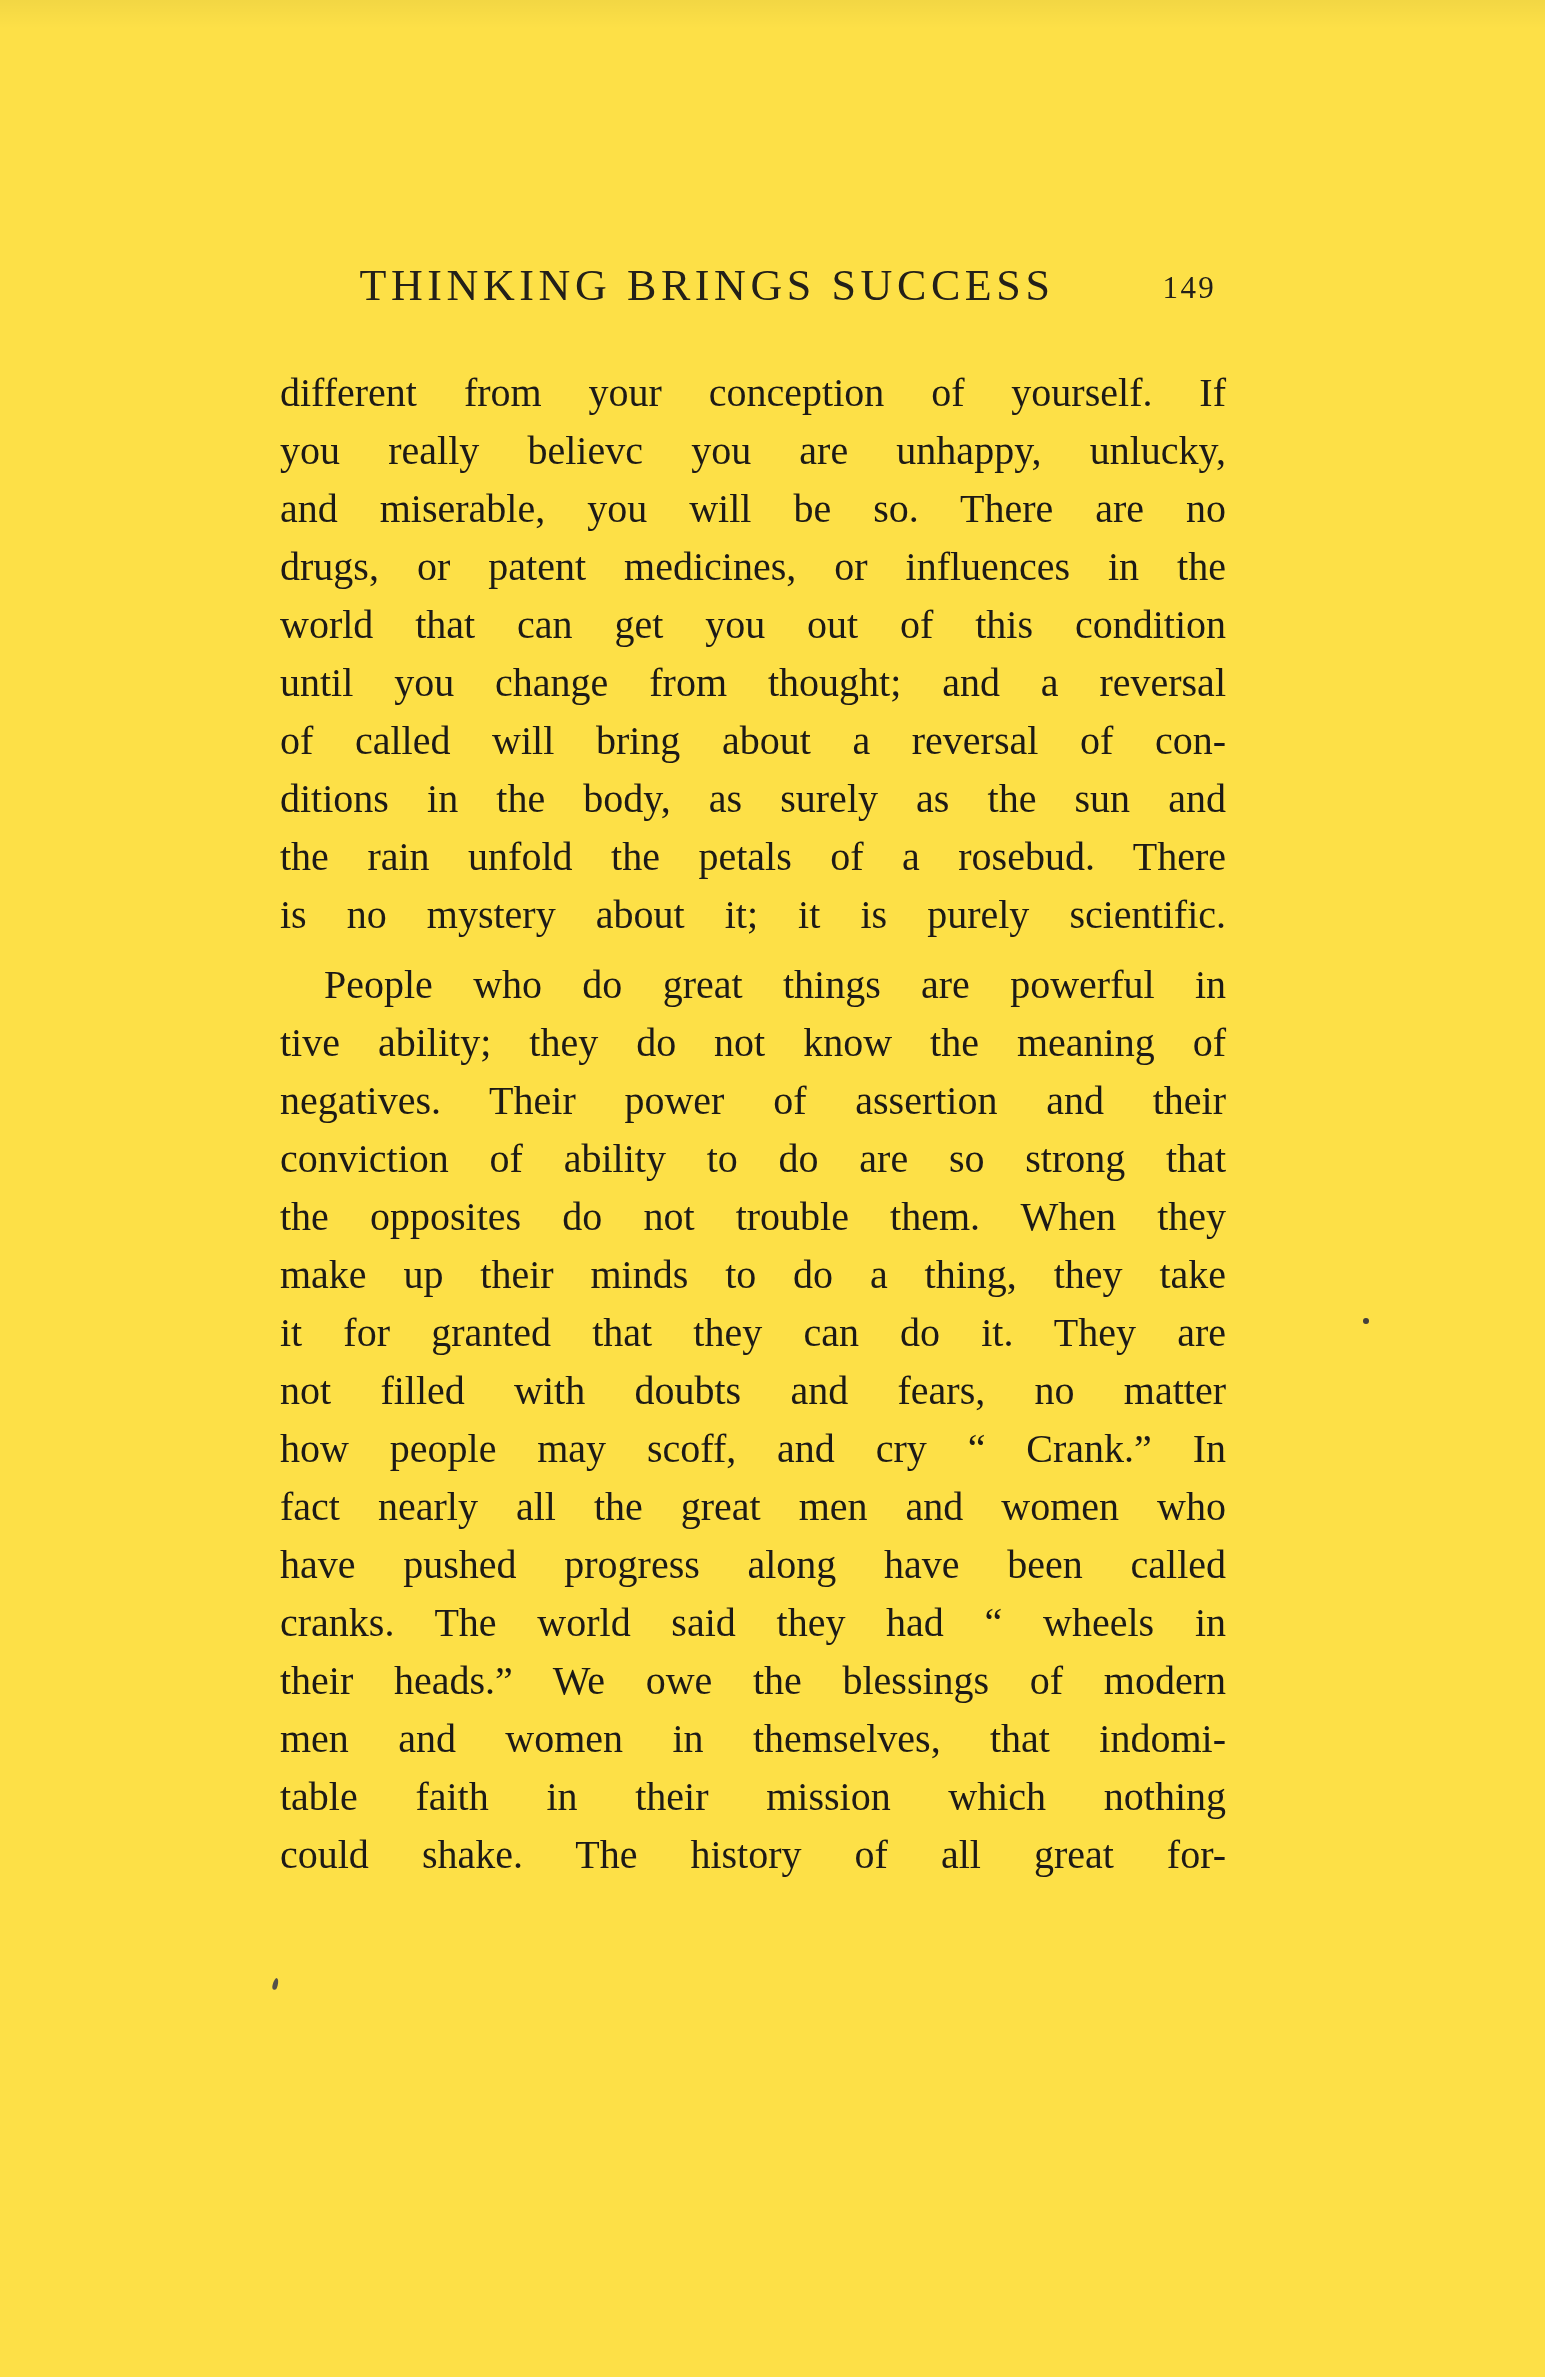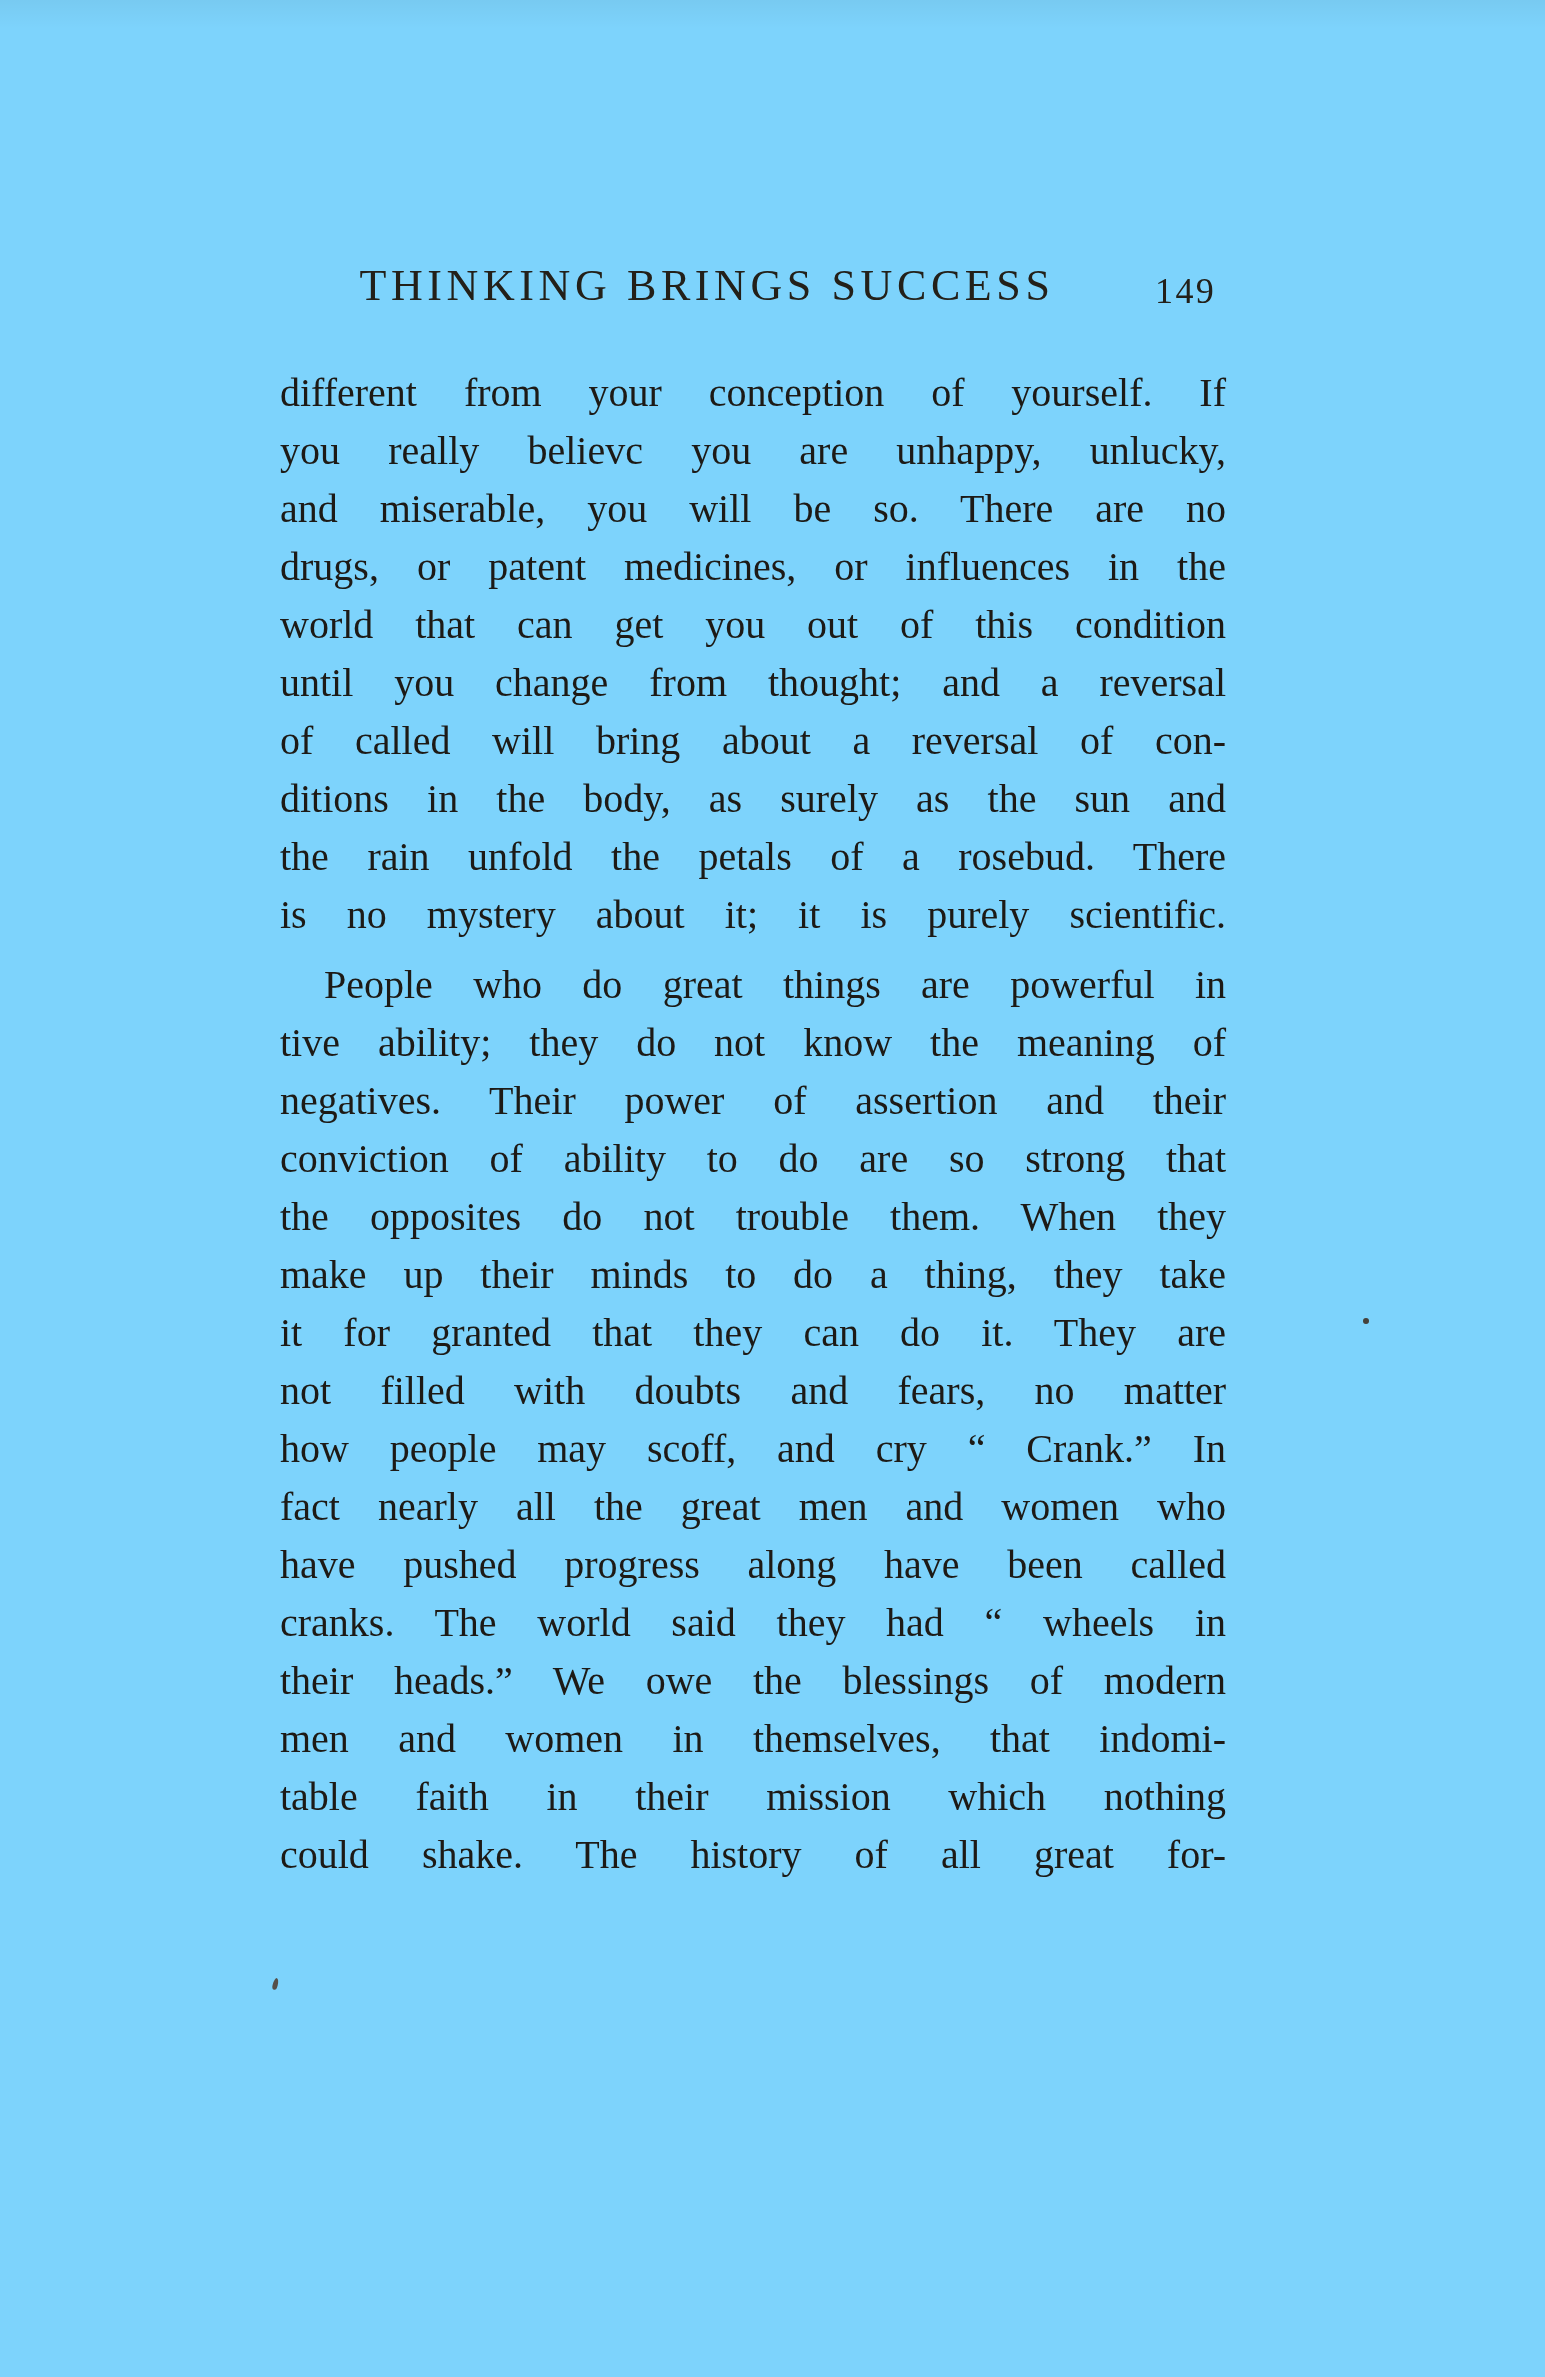--- a/index.html
+++ b/index.html
@@ -44,21 +44,21 @@
     text-align: center;
     font-size: 44px;
     letter-spacing: 4.6px;
     white-space: nowrap;
     color: #232019;
   }
   .folio {
     position: absolute;
     right: 22px;
     top: 10.4px;
-    font-size: 36px;
+    font-size: 31px;
     letter-spacing: 2.3px;
     color: #232019;
   }
   .text-block {
     position: absolute;
     top: 352px;
     left: 268px;
     width: 970px;
     font-size: 40px;
     line-height: 58px;
@@ -89,21 +89,21 @@
     width: 5.2px;
     height: 11.5px;
     background: #55504a;
     border-radius: 50% 50% 50% 50% / 62% 62% 38% 38%;
     transform: rotate(14deg);
   }
 </style>
 </head>
 <body>
 
-<div class="page" style="background: #7dd3fc; color: rgb(29, 26, 22);">
+<div class="page" style="background: #fde047; color: rgb(29, 26, 22);">
 
   <div class="header">
     <span class="running-title">THINKING BRINGS SUCCESS</span>
     <span class="folio">149</span>
   </div>
 
   <div class="text-block">
       <div class="paragraph">
         <div class="line">different from your conception of yourself. If</div>
         <div class="line">you really believc you are unhappy, unlucky,</div>

